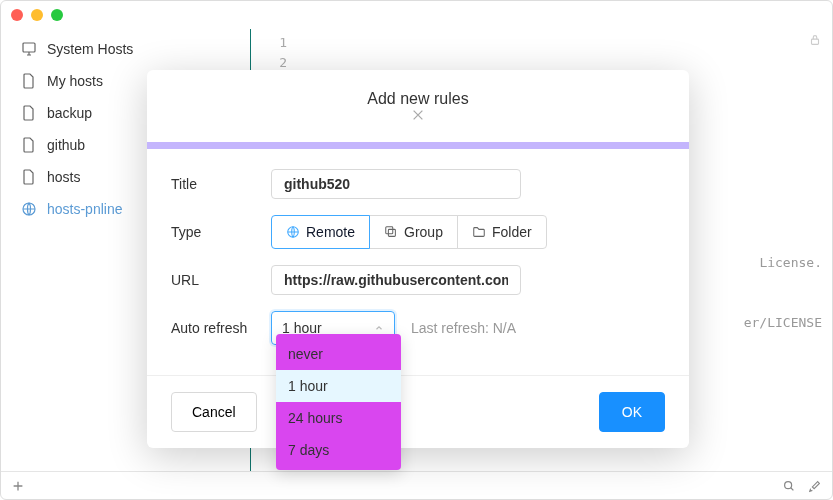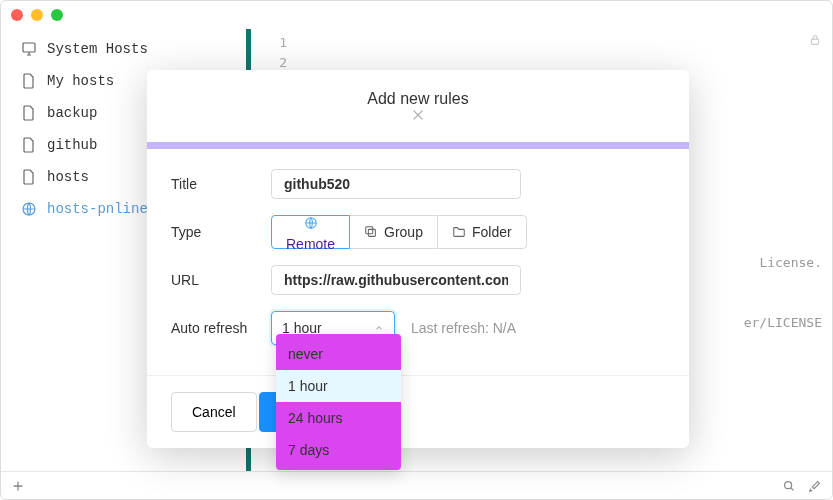--- a/index.html
+++ b/index.html
@@ -9,21 +9,21 @@
       background: #fff; position: relative;
       border: 1px solid #ddd; border-radius: 6px;
     }
     .titlebar { height: 28px; display: flex; align-items: center; padding: 0 10px; }
     .traffic { display: flex; gap: 8px; }
     .traffic span { width: 12px; height: 12px; border-radius: 50%; }
     .tl-close { background: #ff5f56; }
     .tl-min { background: #ffbd2e; }
     .tl-max { background: #27c93f; }
     .main { display: flex; height: calc(100% - 28px - 28px); }
-    .sidebar { width: 250px; border-right: 5px solid #0f766e; padding-top: 4px; font-family: Liberation Mono, monospace; }
+    .sidebar { width: 250px; border-right: 1px solid #0f766e; padding-top: 4px; }
     .sb-item { display: flex; align-items: center; gap: 10px; padding: 8px 20px; font-size: 14px; color: #333; cursor: pointer; }
     .sb-item.active { color: #5b9bd5; }
     .sb-icon { width: 16px; height: 16px; display: inline-flex; align-items: center; justify-content: center; flex: 0 0 16px; }
     .editor { flex: 1; display: flex; font-family: "Menlo","Consolas",monospace; font-size: 13px; overflow: hidden; position: relative;}
     .gutter { width: 44px; text-align: right; padding: 4px 8px 0 0; color: #aaa; line-height: 20px; }
     .code { flex: 1; padding: 4px 0 0 4px; line-height: 20px; white-space: pre; color: #333; }
     .code .c { color: #999; }
     .lock { position: absolute; right: 10px; top: 4px; color: #ccc; }
     .footer { height: 28px; border-top: 1px solid #e5e5e5; display: flex; align-items: center; padding: 0 10px; gap: 12px; }
     .footer .spacer { flex: 1; }
@@ -41,26 +41,26 @@
     .modal-close { color: #aaa; cursor: pointer; font-size: 16px; }
     .modal-body { padding: 0 24px 14px 24px; border-top: 7px solid #c4b5fd; padding-top: 20px; }
     .row { display: flex; align-items: center; margin-bottom: 16px; }
     .row-label { width: 100px; font-size: 14px; color: #333; }
     .row-field { flex: 1; }
     .text-input { width: 250px; height: 30px; padding: 0 12px; border: 1px solid #d9d9d9; border-radius: 4px; font-size: 14px; color: #333; font-weight: bold; }
     .seg { display: flex; }
     .seg-btn { height: 34px; display: flex; align-items: center; gap: 6px; padding: 0 14px; border: 1px solid #d9d9d9; margin-left: -1px; font-size: 14px; background: #fff; cursor: pointer; color: #333; }
     .seg-btn:first-child { border-radius: 4px 0 0 4px; margin-left: 0; }
     .seg-btn:last-child { border-radius: 0 4px 4px 0; }
-    .seg-btn.active { border-color: #40a9ff; color: #4c1d95; z-index: 1; flex-direction: column; }
+    .seg-btn.active { border-color: #40a9ff; color: #0f172a; z-index: 1; }
     .select-wrap { display: flex; align-items: center; gap: 16px; }
     .select { width: 124px; height: 34px; border: 1px solid #40a9ff; border-radius: 4px; display: flex; align-items: center; justify-content: space-between; padding: 0 10px; font-size: 14px; color: #333; cursor: pointer; box-shadow: 0 0 0 2px rgba(64,169,255,0.15); }
     .select-chevron { color: #bbb; }
     .last-refresh { font-size: 14px; color: #999; }
-    .modal-foot { display: flex; justify-content: flex-start; gap: 2px; padding: 16px 24px; border-top: 1px solid #eee; }
+    .modal-foot { display: flex; justify-content: space-between; gap: 2px; padding: 16px 24px; border-top: 1px solid #eee; }
     .btn { height: 40px; padding: 0 20px; border-radius: 4px; font-size: 14px; cursor: pointer; display: flex; align-items: center; border: 1px solid #d9d9d9; background: #fff; }
     .btn-primary { background: #1890ff; color: #fff; border-color: #1890ff; padding: 0 22px; }
 
     
     .dropdown {
       position: absolute; left: 275px; top: 333px; width: 125px;
       background: #d946ef; border-radius: 4px; box-shadow: 0 4px 16px rgba(0,0,0,0.15);
       pointer-events: auto; padding: 4px 0;
     }
     .dd-item { padding: 8px 12px; font-size: 14px; color: #333; cursor: pointer; }

